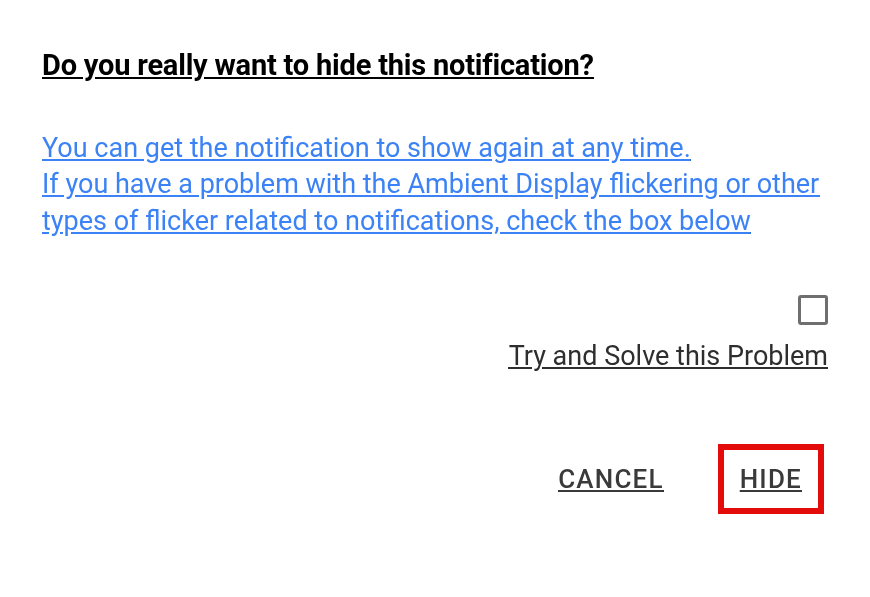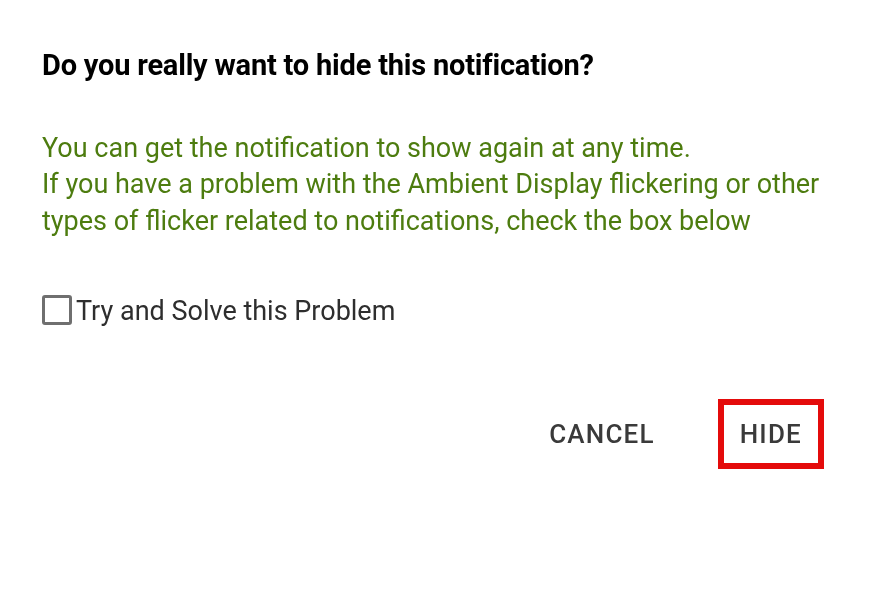--- a/index.html
+++ b/index.html
@@ -1,65 +1,67 @@
 <!DOCTYPE html>
 <html><head>
   <meta charset="utf-8">
   <style>
     * {
       margin: 0;
       padding: 0;
       box-sizing: border-box;
+      text-decoration: underline;
     }
     body {
       font-family: Roboto, -apple-system, BlinkMacSystemFont, "Segoe UI", Arial, sans-serif;
       background: #ffffff;
       width: 870px;
       height: 597px;
       padding: 48px 42px 40px 42px;
       color: #1a1a1a;
     }
     .dialog-title {
       font-size: 29px;
       font-weight: 700;
       color: #000000;
       margin-bottom: 48px;
       letter-spacing: -0.2px;
     }
     .dialog-body {
       font-size: 27px;
       font-weight: 400;
-      color: #4d7c0f;
+      color: #3b82f6;
       line-height: 1.35;
       margin-bottom: 56px;
     }
     .checkbox-row {
       display: flex;
-      align-items: flex-start;
-      gap: 4px;
+      align-items: flex-end;
+      gap: 15px;
       margin-bottom: 72px;
+      flex-direction: column;
     }
     .checkbox {
       width: 30px;
       height: 30px;
       border: 3px solid #6f6f6f;
       border-radius: 3px;
       flex-shrink: 0;
       cursor: pointer;
       background: #ffffff;
     }
     .checkbox-label {
       font-size: 27px;
       font-weight: 400;
       color: #2e2e2e;
     }
     .button-row {
       display: flex;
       justify-content: flex-end;
-      gap: 43px;
+      gap: 34px;
       padding-right: 4px;
     }
     .text-button {
       font-size: 26px;
       font-weight: 500;
       letter-spacing: 1.2px;
       color: #3a3a3a;
       background: none;
       border: none;
       cursor: pointer;

